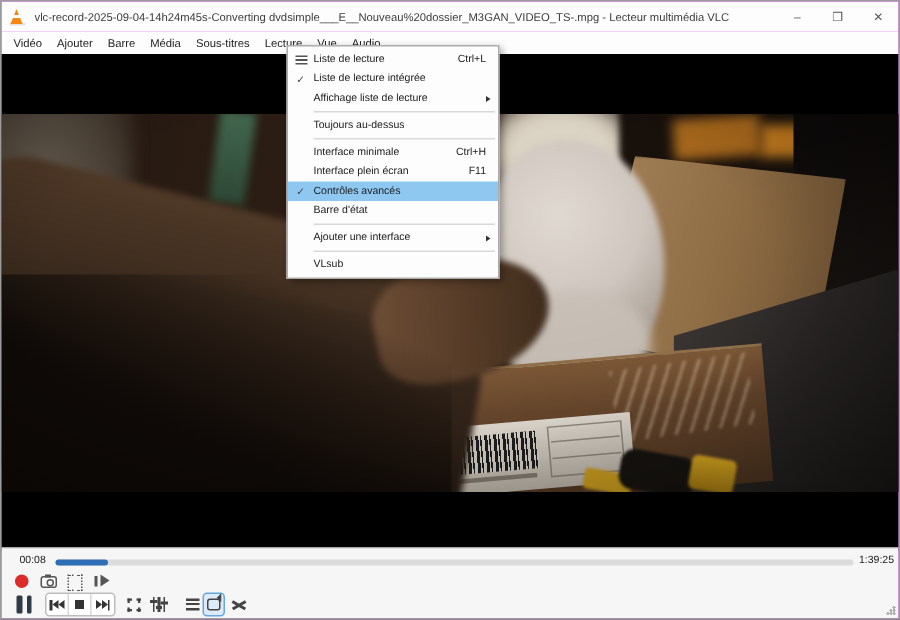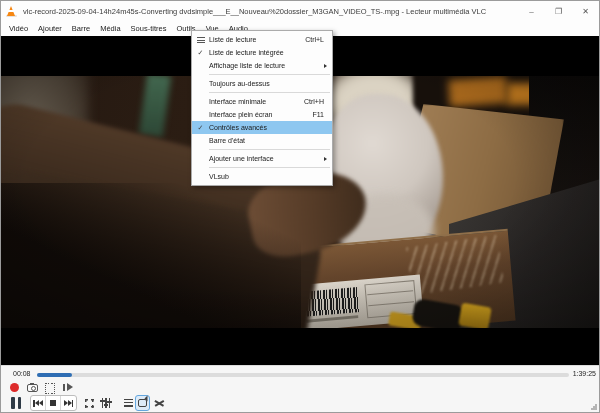--- a/index.html
+++ b/index.html
@@ -150,21 +150,21 @@
       <span class="winbtn">✕</span>
     </span>
   </div>
 
   <div class="menubar">
     <span class="menubar-item">Vidéo</span>
     <span class="menubar-item">Ajouter</span>
     <span class="menubar-item">Barre</span>
     <span class="menubar-item">Média</span>
     <span class="menubar-item">Sous-titres</span>
-    <span class="menubar-item">Outils</span>
+    <span class="menubar-item">Lecture</span>
     <span class="menubar-item">Vue</span>
     <span class="menubar-item">Audio</span>
   </div>
 
   <div class="video-area">
     <div class="scene">
       <div class="sc-shoulder"></div>
       <div class="sc-teal"></div>
       <div class="sc-cream"></div>
       <div class="sc-amberdark"></div>

